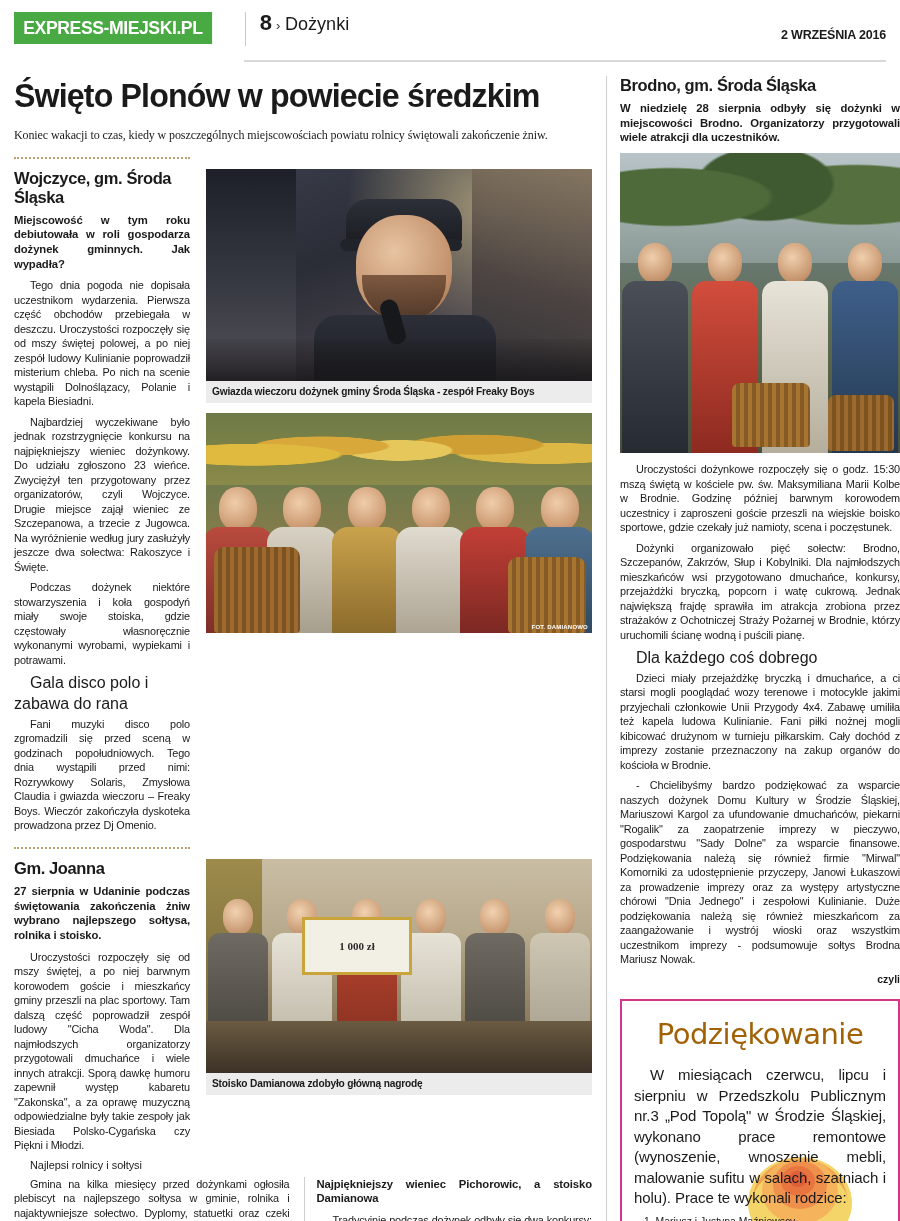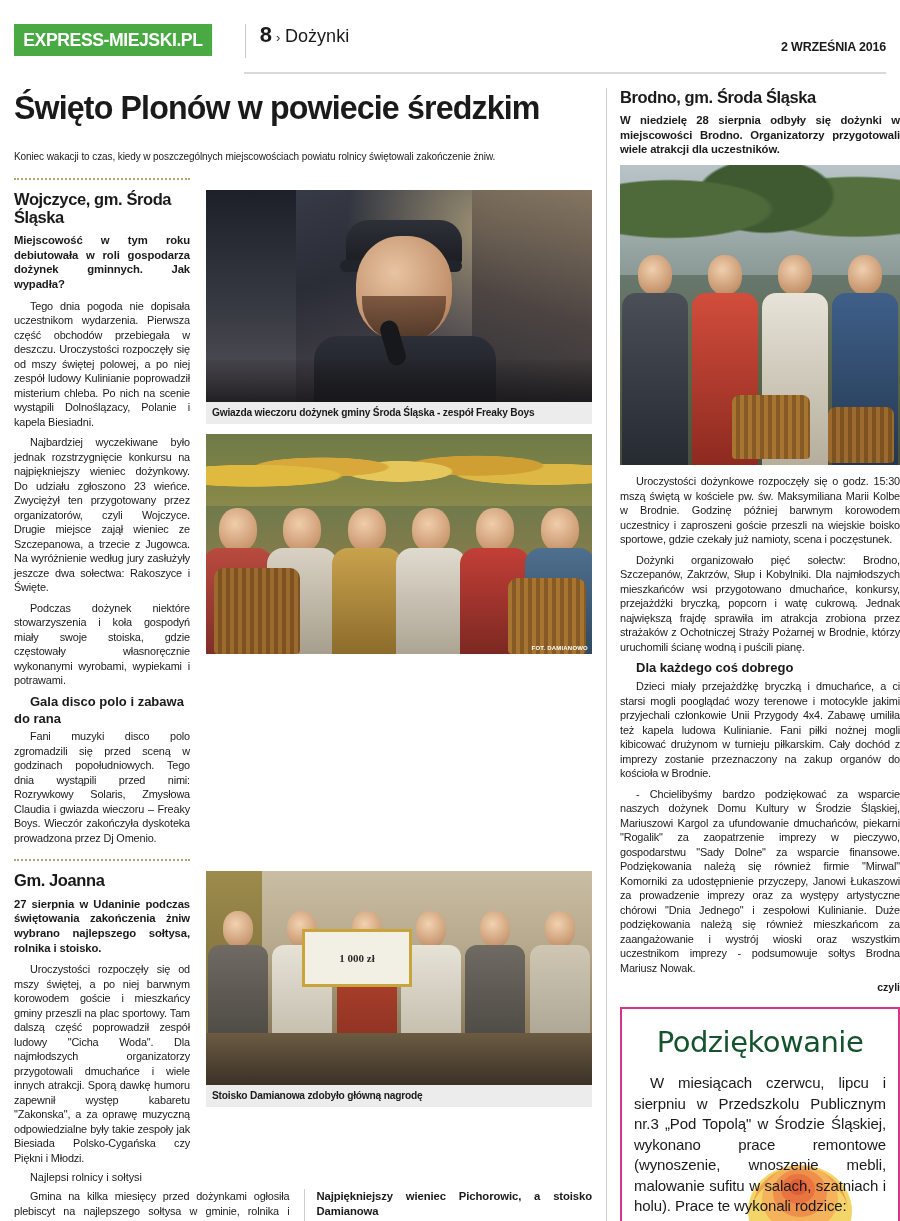--- a/index.html
+++ b/index.html
@@ -14,21 +14,21 @@
     font-family: "Liberation Sans", sans-serif;
     color: #1a1a1a;
     position: relative;
     overflow: hidden;
   }
   .page {
     position: relative;
     width: 900px;
     height: 1221px;
     box-sizing: border-box;
-    padding: 12px 14px;
+    padding: 0 14px;
   }
 
   
   .masthead {
     display: flex;
     align-items: flex-start;
     height: 46px;
     padding-top: 12px;
   }
   .logo-box {
@@ -102,24 +102,25 @@
   h1.headline {
     font-size: 33.5px;
     font-weight: bold;
     margin: 2px 0 0 0;
     letter-spacing: -0.9px;
     transform: scaleX(0.96);
     transform-origin: left;
     line-height: 1.08;
   }
   .deck {
-    font-size: 10px;
-    margin-top: 24px;
+    font-size: 12px;
+    margin-top: 13px;
     line-height: 1.35;
     letter-spacing: -0.1px;
+    font-family: Liberation Serif, serif;
   }
 
   .dotted-rule {
     border-top: 2px dotted #b9a36a;
     margin: 14px 0 10px 0;
   }
   .dotted-rule.narrow { width: 176px; }
 
   
   .two-col {
@@ -147,22 +148,22 @@
   p.body {
     font-size: 10.9px;
     margin: 0 0 0 0;
     line-height: 1.33;
     text-align: justify;
     text-indent: 16px;
     letter-spacing: -0.15px;
   }
   p.body + p.body { margin-top: 6px; }
   p.subhead {
-    font-size: 13px;
-    font-weight: bold;
+    font-size: 16px;
+    font-weight: normal;
     margin: 6px 0 2px 0;
     text-indent: 16px;
     line-height: 1.3;
   }
   p.subhead-plain {
     font-size: 10.9px;
     margin: 6px 0 0 0;
     text-indent: 16px;
   }
 
@@ -373,21 +374,21 @@
     margin-top: 14px;
     border: 2px solid #d4368c;
     padding: 10px 12px 8px 12px;
     position: relative;
     overflow: hidden;
     height: 449px;
     box-sizing: border-box;
   }
   .thanks-title {
     text-align: center;
-    color: #14532d;
+    color: #a16207;
     font-size: 29px;
     font-family: "DejaVu Sans", sans-serif;
     margin: 6px 0 14px 0;
     letter-spacing: -0.5px;
   }
   .thanks-body {
     font-size: 15px;
     line-height: 1.37;
     text-align: justify;
     text-indent: 16px;

